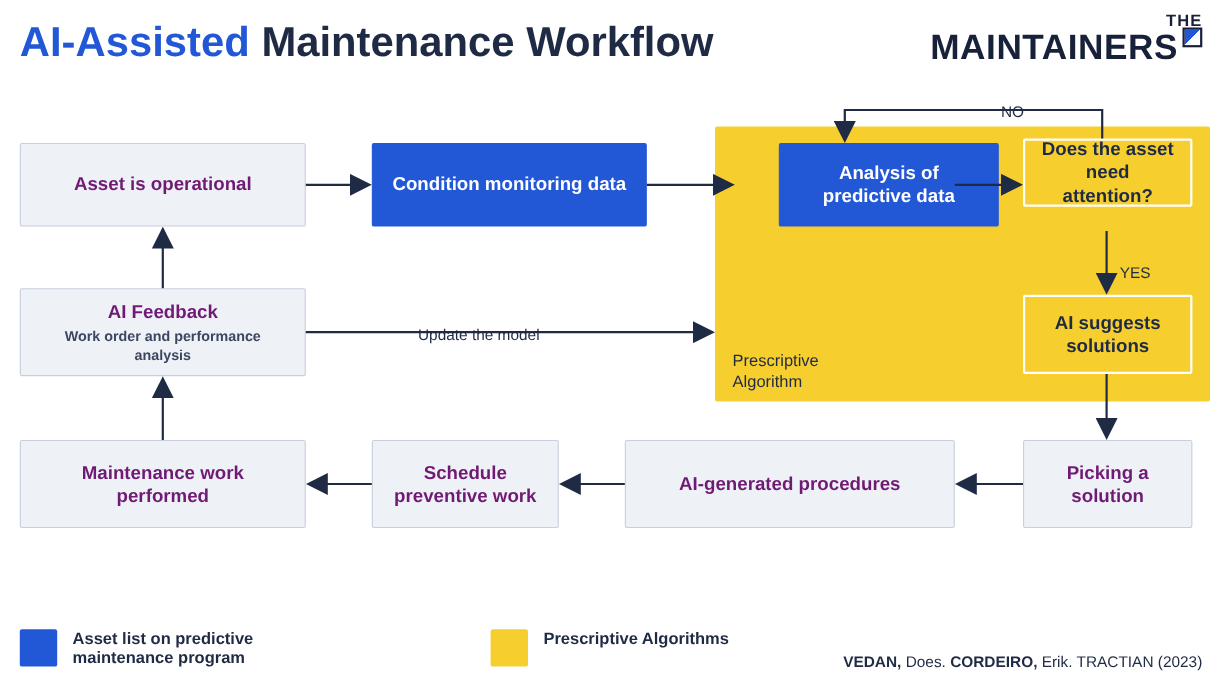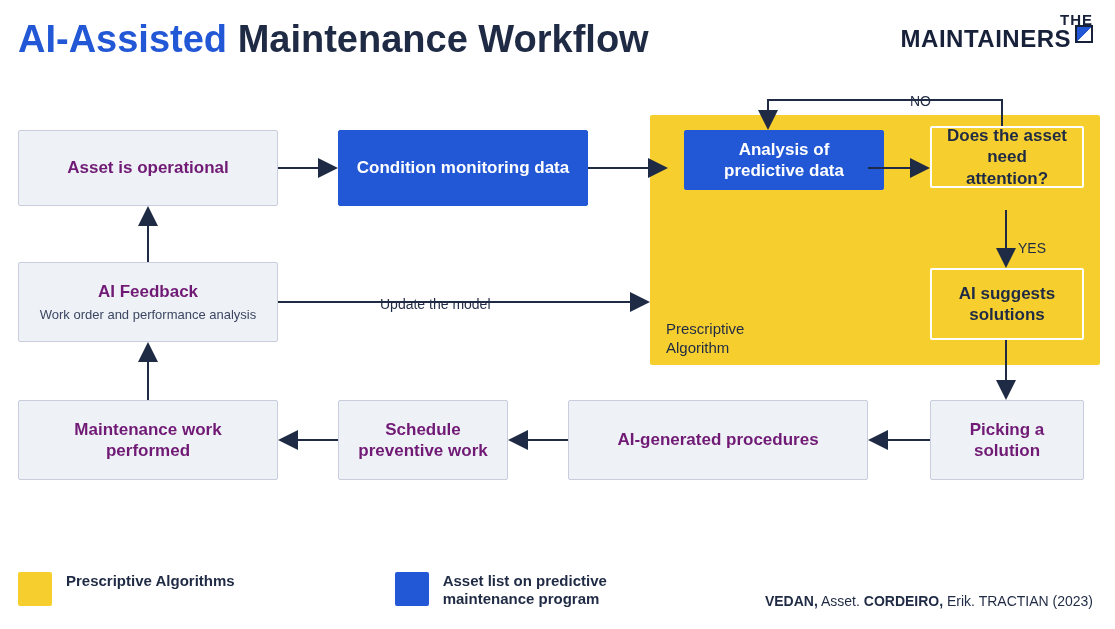--- a/index.html
+++ b/index.html
@@ -21,21 +21,21 @@
   }
   .title .blue { color: #2258d6; }
   .logo {
     position: absolute;
     top: 12px;
     right: 22px;
     text-align: right;
     line-height: 1;
   }
   .logo .the { font-size: 15px; font-weight: 800; color: #18213a; letter-spacing: 1px; }
-  .logo .maint { font-size: 24px; font-weight: 800; color: #18213a; letter-spacing: 0.5px; }
+  .logo .maint { font-size: 32px; font-weight: 800; color: #18213a; letter-spacing: 0.5px; }
   .logo-mark {
     display: inline-block;
     width: 18px; height: 18px;
     background: linear-gradient(135deg, #2258d6 50%, transparent 50%);
     border: 2px solid #18213a;
     vertical-align: top;
     margin-left: 4px;
     transform: translateY(-2px);
   }
   .node {
@@ -44,21 +44,21 @@
     background: #eef1f6;
     display: flex;
     flex-direction: column;
     align-items: center;
     justify-content: center;
     text-align: center;
     padding: 10px 14px;
     border-radius: 2px;
   }
   .node .nt { font-size: 17px; font-weight: 800; color: #701a75; line-height: 1.25; }
-  .node .ns { font-size: 13px; font-weight: 400; color: #3c4661; margin-top: 4px; line-height: 1.25; }
+  .node .ns { font-size: 13px; font-weight: 700; color: #3c4661; margin-top: 4px; line-height: 1.25; }
   .node.blue { background: #2258d6; border-color: #2258d6; }
   .node.blue .nt { color: #fff; }
   .node.yellow-outline { background: transparent; border: 2px solid #fff; }
   .node.yellow-outline .nt { color: #1f2a44; }
   .yellow-region {
     position: absolute;
     background: #f6cf2f;
     border-radius: 2px;
   }
   .region-label {
@@ -120,21 +120,21 @@
 <div class="region-label" style="left:666px; top:320px; width:120px;">Prescriptive Algorithm</div>
 
 <div class="node" style="left:18px; top:130px; width:260px; height:76px;">
   <div class="nt">Asset is operational</div>
 </div>
 
 <div class="node blue" style="left:338px; top:130px; width:250px; height:76px;">
   <div class="nt">Condition monitoring data</div>
 </div>
 
-<div class="node blue" style="left:684px; top:130px; width:200px; height:60px;">
+<div class="node blue" style="left:708px; top:130px; width:200px; height:76px;">
   <div class="nt">Analysis of predictive data</div>
 </div>
 
 <div class="node yellow-outline" style="left:930px; top:126px; width:154px; height:62px;">
   <div class="nt">Does the asset need attention?</div>
 </div>
 
 <div class="node" style="left:18px; top:262px; width:260px; height:80px;">
   <div class="nt">AI Feedback</div>
   <div class="ns">Work order and performance analysis</div>
@@ -193,24 +193,24 @@
     <line x1="148" y1="400" x2="148" y2="346" marker-end="url(#ah)"></line>
 
     <line x1="148" y1="262" x2="148" y2="210" marker-end="url(#ah)"></line>
 
     <line x1="278" y1="302" x2="646" y2="302" marker-end="url(#ah)"></line>
   </g>
 </svg>
 
 <div class="legend">
   <div class="legend-item">
+    <div class="swatch blue"></div>
+    <div class="legend-text">Asset list on predictive maintenance program</div>
+  </div>
+  <div class="legend-item">
     <div class="swatch yellow"></div>
     <div class="legend-text">Prescriptive Algorithms</div>
   </div>
-  <div class="legend-item">
-    <div class="swatch blue"></div>
-    <div class="legend-text">Asset list on predictive maintenance program</div>
-  </div>
 </div>
 
 <div class="citation">
-  <span class="b">VEDAN,</span><span> Asset. </span><span class="b">CORDEIRO,</span><span> Erik. </span><span>TRACTIAN (2023)</span>
+  <span class="b">VEDAN,</span><span> Does. </span><span class="b">CORDEIRO,</span><span> Erik. </span><span>TRACTIAN (2023)</span>
 </div>
 
 </body></html>

